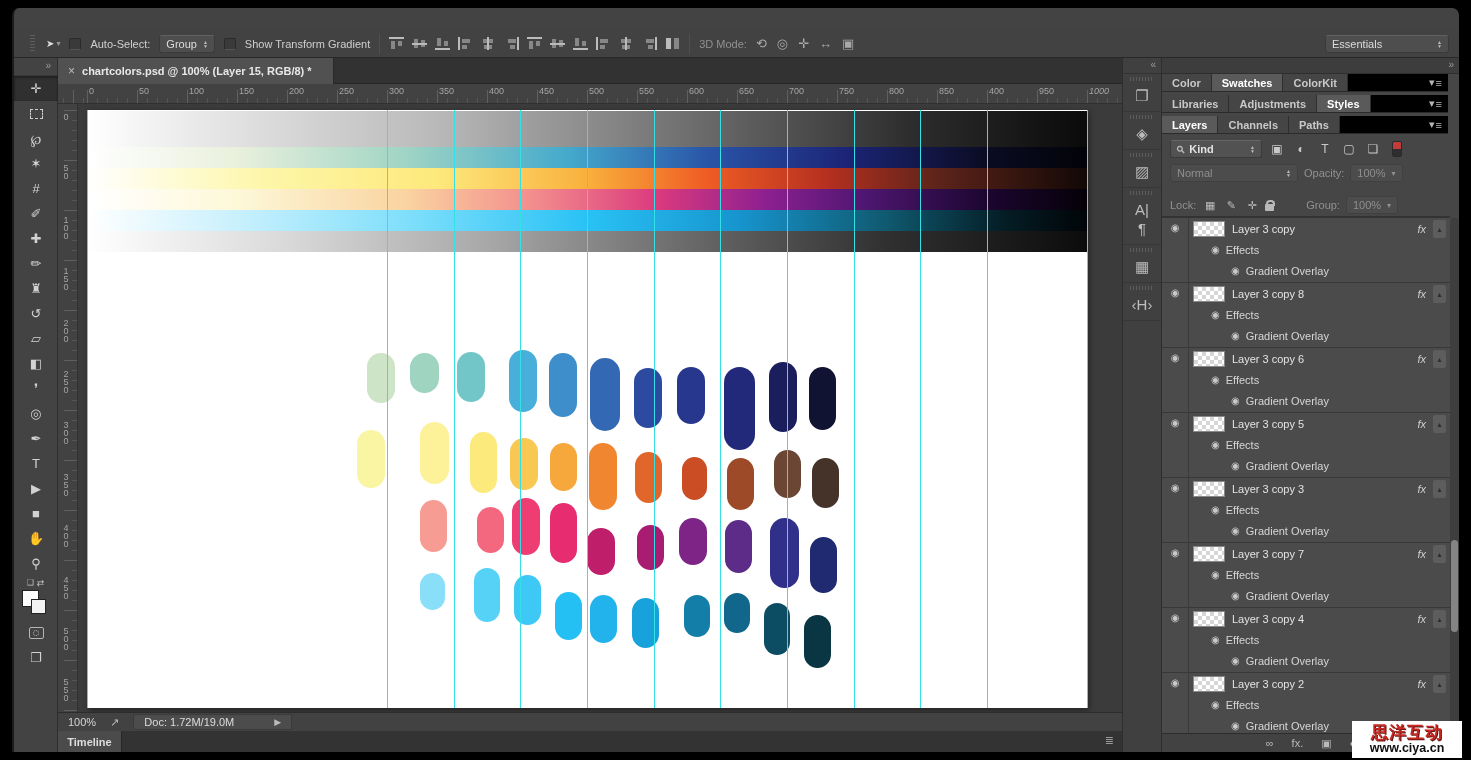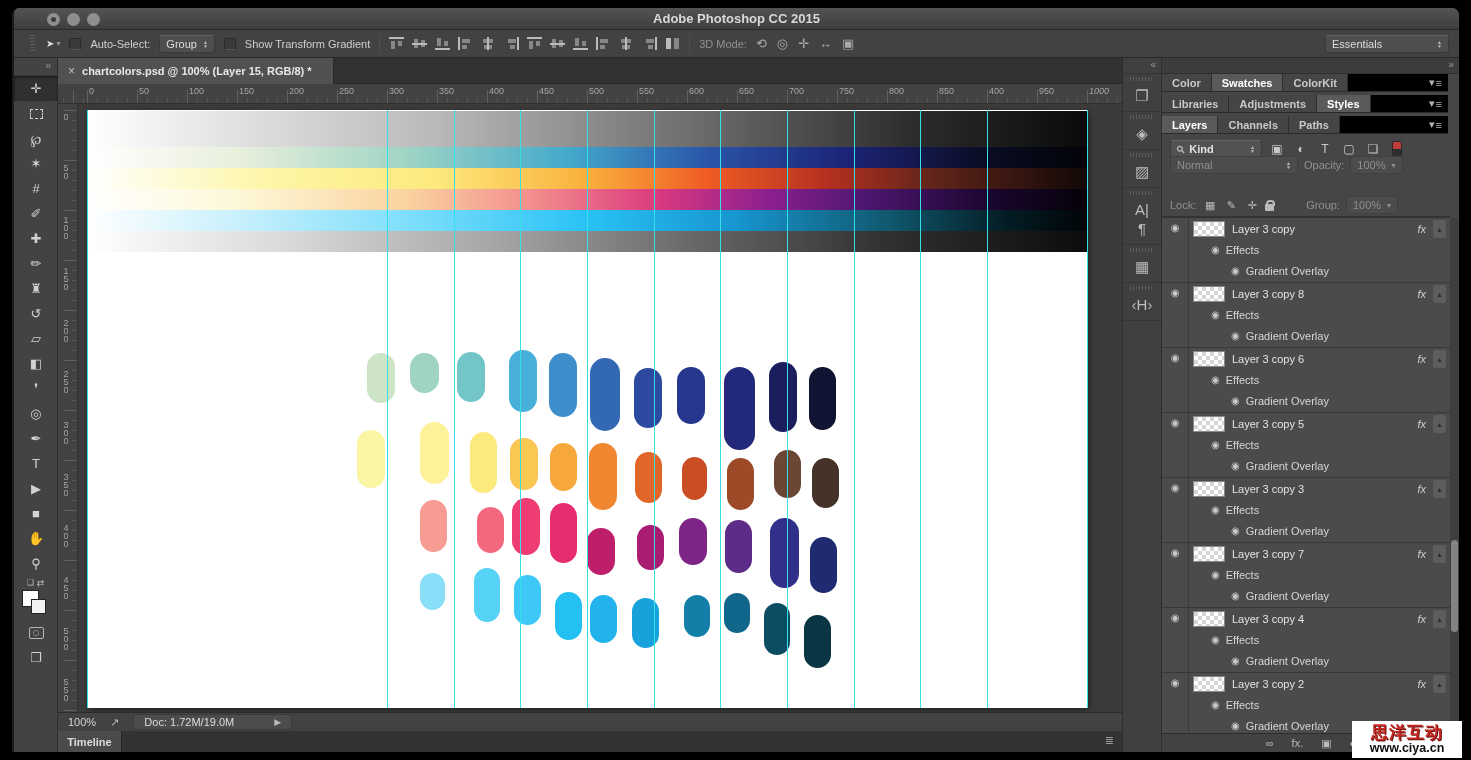--- a/index.html
+++ b/index.html
@@ -115,26 +115,20 @@
   .watermark{position:absolute;left:1352px;top:721px;width:110px;height:37px;background:#fff;z-index:50;
     display:flex;flex-direction:column;align-items:center;justify-content:center;line-height:1.05}
   .wm1{color:#c92722;font-weight:bold;font-size:17px;letter-spacing:1px;text-shadow:1px 1px 0 #601713}
   .wm2{color:#111;font-weight:bold;font-size:12.5px}
 </style>
 </head>
 <body>
 
 <div class="win">
 
-  <div class="titlebar">
-    <span class="tl first" style="left:33px"></span>
-    <span class="tl" style="left:53px"></span>
-    <span class="tl" style="left:73px"></span>
-    <div class="title">Adobe Photoshop CC 2015</div>
-  </div>
 
   <div class="optbar">
     <span class="grip"></span>
     <span class="toolpreset">
       <span style="font-size:10px">➤</span>
       <span style="font-size:8px;color:#999">▾</span>
     </span>
     <span class="cb"></span>
     <span>Auto-Select:</span>
     <span class="dd">
@@ -459,21 +453,21 @@
       <span id="filtericons" style="display:flex;gap:6px;align-items:center">
           <span class="fico">▣</span>
           <span class="fico">◐</span>
           <span class="fico">T</span>
           <span class="fico">▢</span>
           <span class="fico">❏</span>
         </span>
       <span class="ftoggle"></span>
     </div>
 
-    <div class="row" style="top:96px;height:22px">
+    <div class="row" style="top:104px;height:22px">
       <span class="dimbox" style="width:128px;justify-content:space-between">
         <span>Normal</span>
         <span class="stepper">
             <span>▲</span>
             <span>▼</span>
           </span>
       </span>
       <span class="dim">Opacity:</span>
       <span class="dimbox">
         <span>100%</span>

